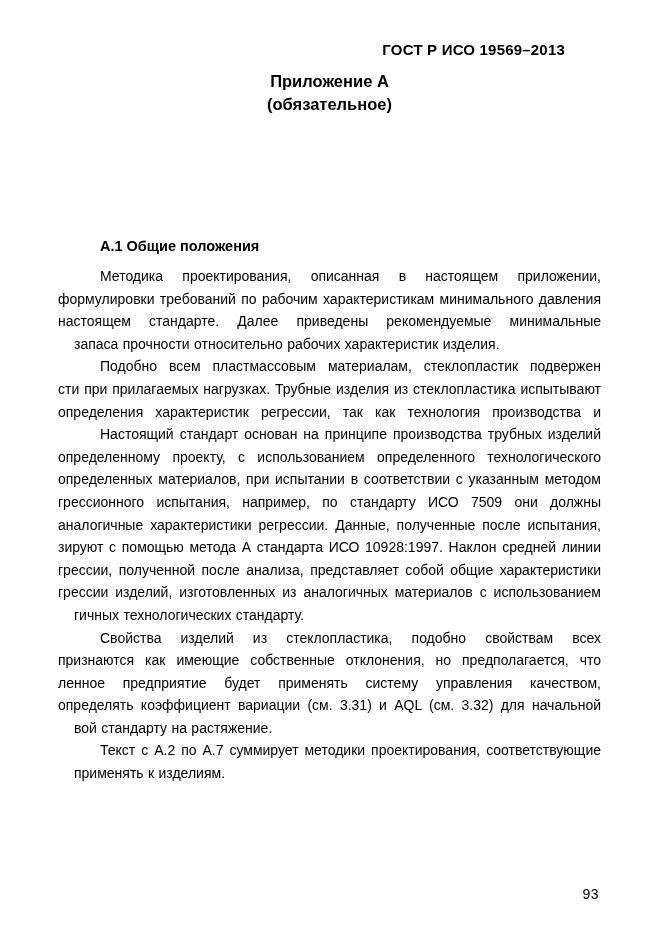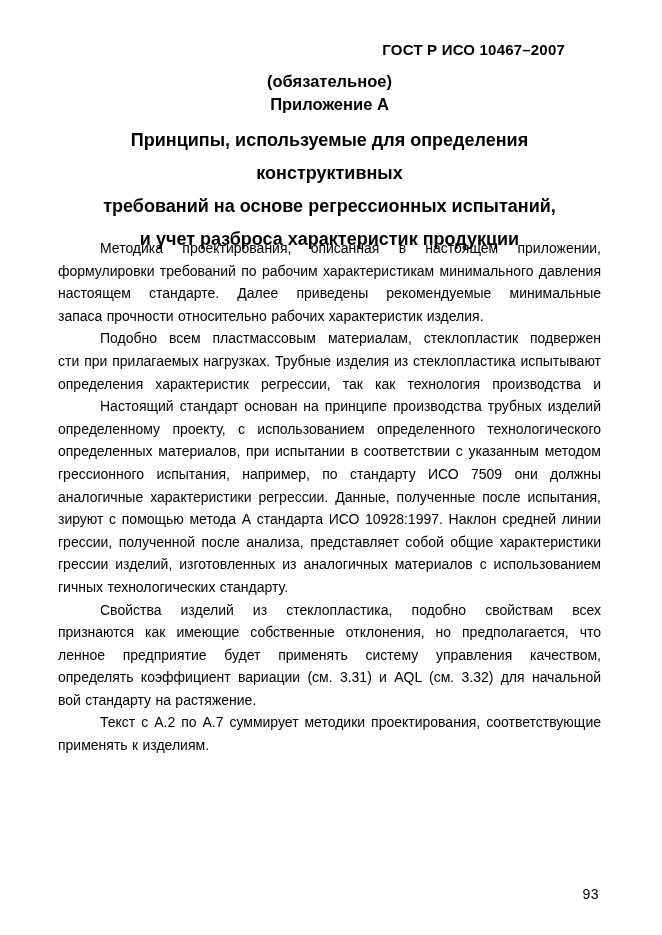--- a/index.html
+++ b/index.html
@@ -68,49 +68,46 @@
     word-spacing: 0.5px;
     white-space: normal;
     overflow: hidden;
     height: 22.6px;
   }
   .para-line.first {
     text-indent: 42px;
   }
   .para-line.last {
     text-align-last: left;
+    margin-left: 16px;
   }
   .page-number {
     position: absolute;
     top: 886px;
     right: 63px;
     font-size: 14px;
     letter-spacing: 0.5px;
     text-align: right;
   }
 </style>
 </head>
 <body>
 
 <div class="page">
 
-  <div class="doc-header">ГОСТ Р ИСО 10467–2007</div>
+  <div class="doc-header">ГОСТ Р ИСО 19569–2013</div>
 
   <div class="annex">
+    <div>Приложение А</div>
     <div>(обязательное)</div>
-    <div>Приложение А</div>
   </div>
 
-  <div class="main-title">
-    <div>Принципы, используемые для определения конструктивных</div>
-    <div>требований на основе регрессионных испытаний,</div>
-    <div>и учет разброса характеристик продукции</div>
-  </div>
 
   <div class="content">
+    <h2 class="section-heading">А.1 Общие положения</h2>
     <div>
         <div class="paragraph">
           <div class="para-line first">Методика проектирования, описанная в настоящем приложении, использует для</div>
           <div class="para-line">формулировки требований по рабочим характеристикам минимального давления в</div>
           <div class="para-line">настоящем стандарте. Далее приведены рекомендуемые минимальные коэффициенты</div>
           <div class="para-line last">запаса прочности относительно рабочих характеристик изделия.</div>
         </div>
         <div class="paragraph">
           <div class="para-line first">Подобно всем пластмассовым материалам, стеклопластик подвержен ползуче-</div>
           <div class="para-line">сти при прилагаемых нагрузках. Трубные изделия из стеклопластика испытывают для</div>

